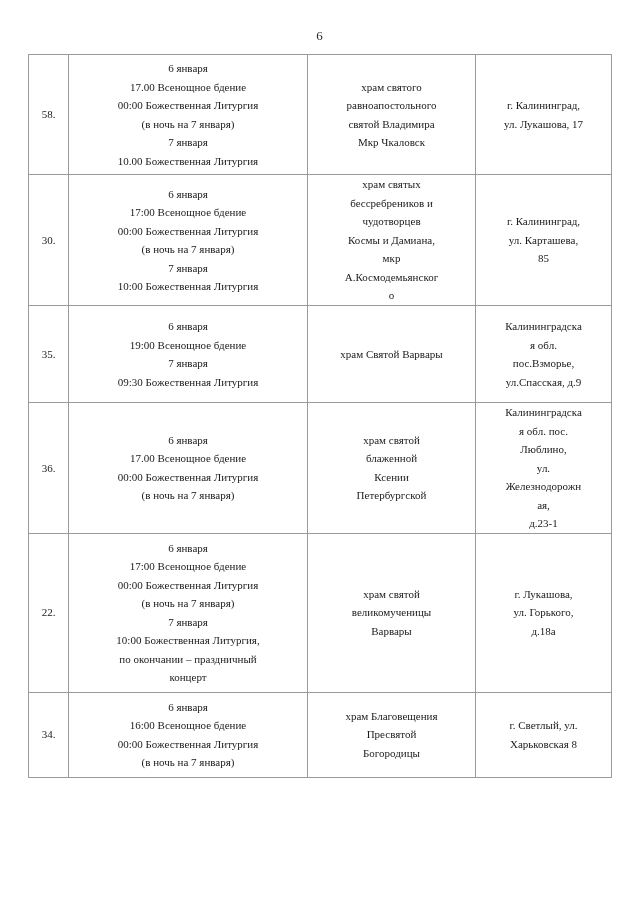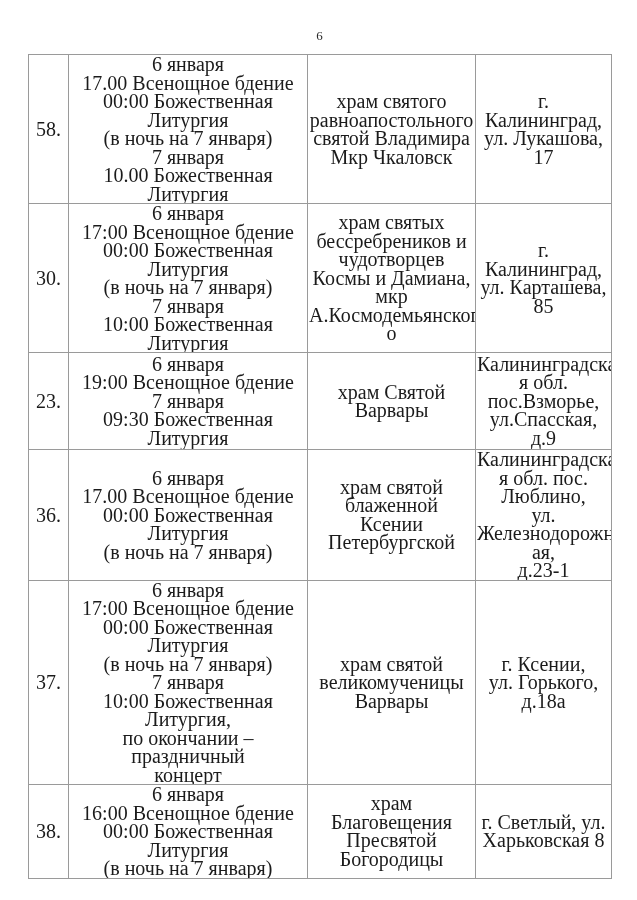--- a/index.html
+++ b/index.html
@@ -32,21 +32,21 @@
     width: 583px;
   }
   col.c-num    { width: 40px; }
   col.c-sched  { width: 239px; }
   col.c-church { width: 168px; }
   col.c-addr   { width: 136px; }
   td {
     border: 1px solid #9a9a9a;
     text-align: center;
     vertical-align: middle;
-    font-size: 20px;
+    font-size: 11px;
     line-height: 18.5px;
     white-space: pre-line;
     padding: 0 1px;
     overflow: hidden;
   }
   
   tbody tr:nth-child(1) td { height: 119px; }
   tbody tr:nth-child(2) td { height: 130px; }
   tbody tr:nth-child(3) td { height: 96px; }
   tbody tr:nth-child(4) td { height: 126px; }
@@ -96,21 +96,21 @@
 чудотворцев
 Космы и Дамиана,
 мкр
 А.Космодемьянског
 о</td>
         <td>г. Калининград,
 ул. Карташева,
 85</td>
       </tr>
       <tr>
-        <td>23.</td>
+        <td>35.</td>
         <td>6 января
 19:00 Всенощное бдение
 7 января
 09:30 Божественная Литургия</td>
         <td>храм Святой Варвары</td>
         <td>Калининградска
 я обл.
 пос.Взморье,
 ул.Спасская, д.9</td>
       </tr>
@@ -126,38 +126,38 @@
 Петербургской</td>
         <td>Калининградска
 я обл. пос.
 Люблино,
 ул.
 Железнодорожн
 ая,
 д.23-1</td>
       </tr>
       <tr>
-        <td>37.</td>
+        <td>22.</td>
         <td>6 января
 17:00 Всенощное бдение
 00:00 Божественная Литургия
 (в ночь на 7 января)
 7 января
 10:00 Божественная Литургия,
 по окончании – праздничный
 концерт</td>
         <td>храм святой
 великомученицы
 Варвары</td>
-        <td>г. Ксении,
+        <td>г. Лукашова,
 ул. Горького,
 д.18а</td>
       </tr>
       <tr>
-        <td>38.</td>
+        <td>34.</td>
         <td>6 января
 16:00 Всенощное бдение
 00:00 Божественная Литургия
 (в ночь на 7 января)</td>
         <td>храм Благовещения
 Пресвятой
 Богородицы</td>
         <td>г. Светлый, ул.
 Харьковская 8</td>
       </tr>

